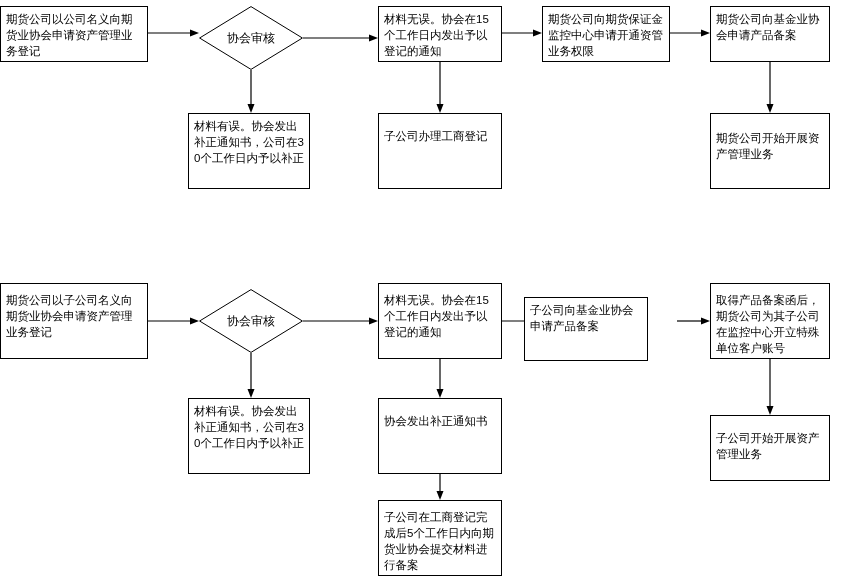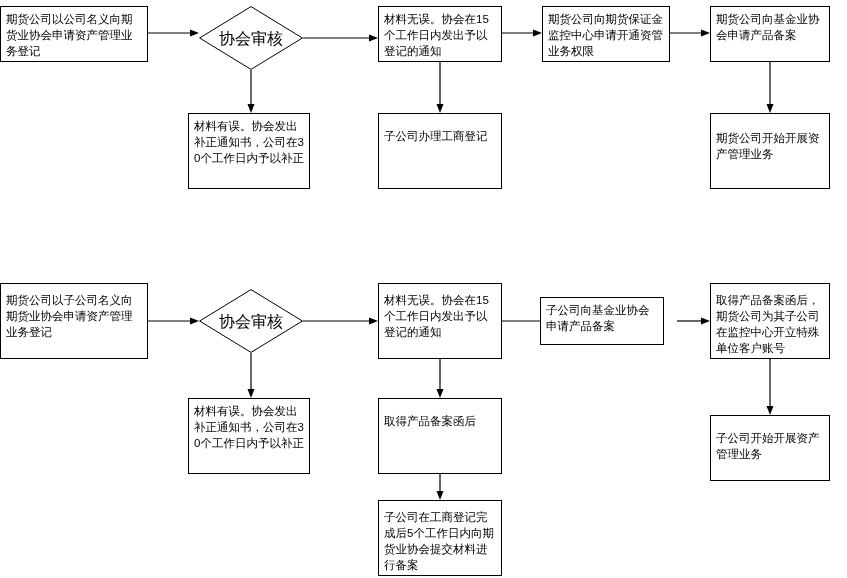--- a/index.html
+++ b/index.html
@@ -41,21 +41,21 @@
   }
   .diamond-label {
     position: absolute;
     left: 0;
     top: 0;
     width: 100%;
     height: 100%;
     display: flex;
     align-items: center;
     justify-content: center;
-    font-size: 16px;
+    font-size: 12px;
     color: #000000;
     line-height: 15px;
     text-align: center;
   }
   .arrow {
     position: absolute;
   }
   .arrow svg {
     display: block;
     overflow: visible;
@@ -196,25 +196,25 @@
 
   <div class="diamond-wrap" style="left:199px; top:289px; width:104px; height:64px;">
     <svg class="diamond-shape" width="104" height="64" viewBox="0 0 104 64">
       <polygon points="52,0.6 103.4,32 52,63.4 0.6,32" fill="#ffffff" stroke="#000000" stroke-width="1"></polygon>
     </svg>
     <div class="diamond-label">协会审核</div>
   </div>
 
   <div class="node" style="left:378px; top:283px; width:124px; height:76px; padding-top:8px;">材料无误。协会在15个工作日内发出予以登记的通知</div>
 
-  <div class="node" style="left:540px; top:297px; width:124px; height:48px;">子公司向基金业协会申请产品备案</div>
+  <div class="node" style="left:524px; top:297px; width:124px; height:64px;">子公司向基金业协会申请产品备案</div>
 
   <div class="node" style="left:710px; top:283px; width:120px; height:76px; padding-top:8px;">取得产品备案函后，期货公司为其子公司在监控中心开立特殊单位客户账号</div>
 
   <div class="node" style="left:188px; top:398px; width:122px; height:76px;">材料有误。协会发出补正通知书，公司在30个工作日内予以补正</div>
 
-  <div class="node" style="left:378px; top:398px; width:124px; height:76px; padding-top:14px;">取得产品备案函后</div>
+  <div class="node" style="left:378px; top:398px; width:124px; height:76px; padding-top:14px;">协会发出补正通知书</div>
 
   <div class="node" style="left:710px; top:415px; width:120px; height:66px; padding-top:14px;">子公司开始开展资产管理业务</div>
 
   <div class="node" style="left:378px; top:500px; width:124px; height:76px; padding-top:8px;">子公司在工商登记完成后5个工作日内向期货业协会提交材料进行备案</div>
 
 </div>
 
 </body></html>

